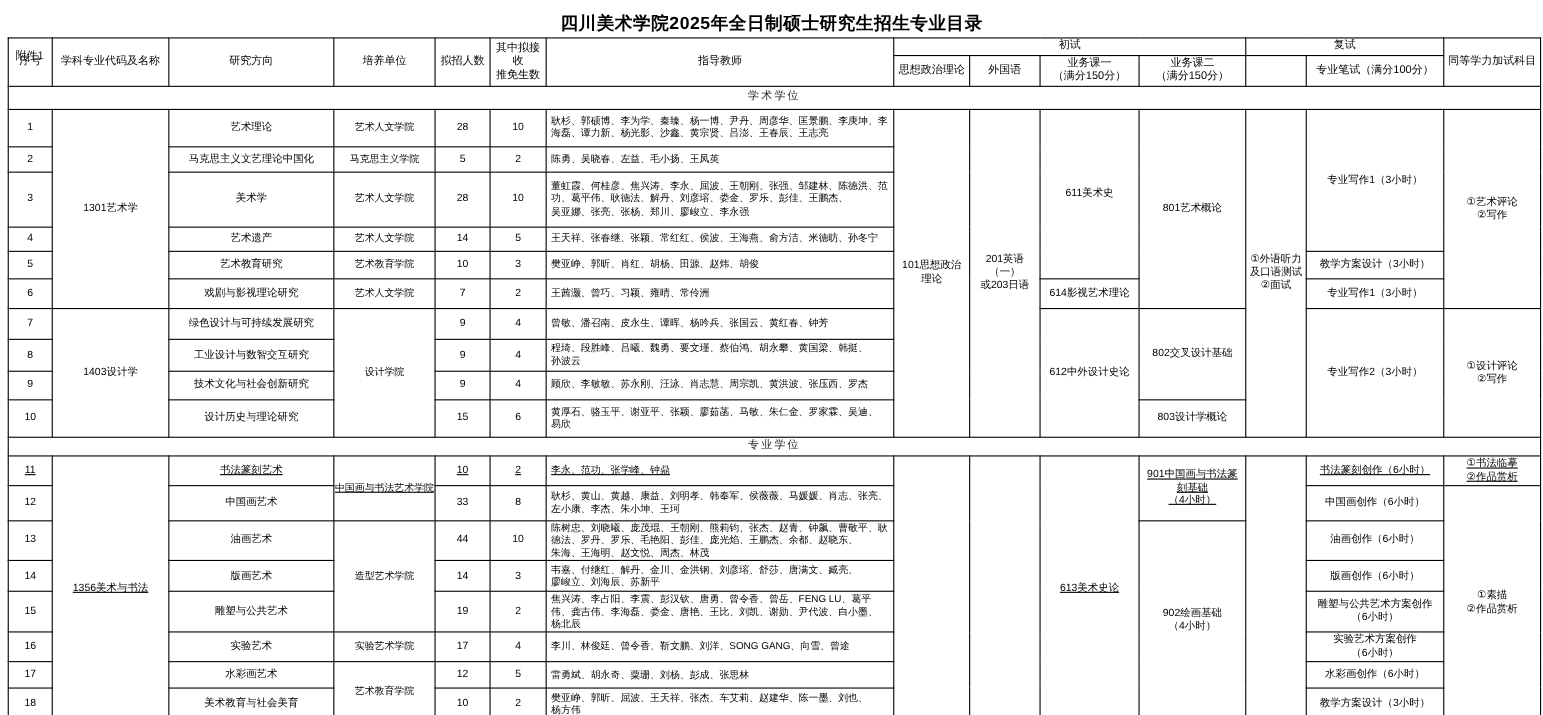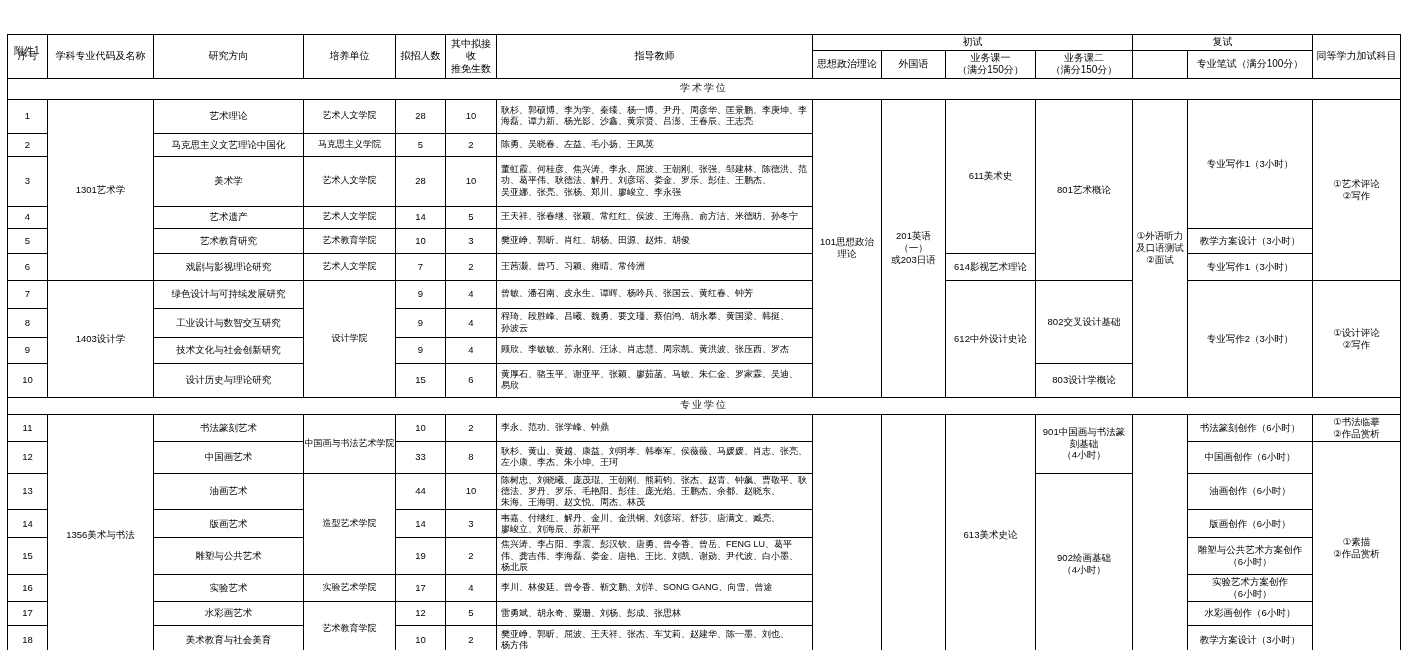--- a/index.html
+++ b/index.html
@@ -39,20 +39,21 @@
   td.section {
     font-size:10px; letter-spacing:2px; color:#222;
   }
   td.advisors { font-size:9px; }
 </style>
 </head>
 <body>
 
 <div class="sheet">
   <div class="attachment">附件1</div>
+  <div class="title">四川美术学院2025年全日制硕士研究生招生专业目录</div>
   <table class="catalog">
     <colgroup>
         <col style="width: 40px;">
         <col style="width: 106px;">
         <col style="width: 150px;">
         <col style="width: 92px;">
         <col style="width: 50px;">
         <col style="width: 51px;">
         <col style="width: 316px;">
         <col style="width: 69px;">
@@ -191,21 +192,21 @@
           <td>设计历史与理论研究</td>
           <td>15</td>
           <td>6</td>
           <td class="al advisors">黄厚石、骆玉平、谢亚平、张颖、廖茹菡、马敏、朱仁金、罗家霖、吴迪、
 易欣</td>
           <td>803设计学概论</td>
         </tr>
         <tr style="height: 17px; margin-top: 23px;">
           <td colspan="14" class="section">专业学位</td>
         </tr>
-        <tr style="height: 27px;">
+        <tr style="height: 27px; text-decoration: underline;">
           <td>11</td>
           <td rowspan="8">1356美术与书法</td>
           <td>书法篆刻艺术</td>
           <td rowspan="2" class="unit">中国画与书法艺术学院</td>
           <td>10</td>
           <td>2</td>
           <td class="al advisors">李永、范功、张学峰、钟鼎</td>
           <td rowspan="8"></td>
           <td rowspan="8"></td>
           <td rowspan="8">613美术史论</td>

